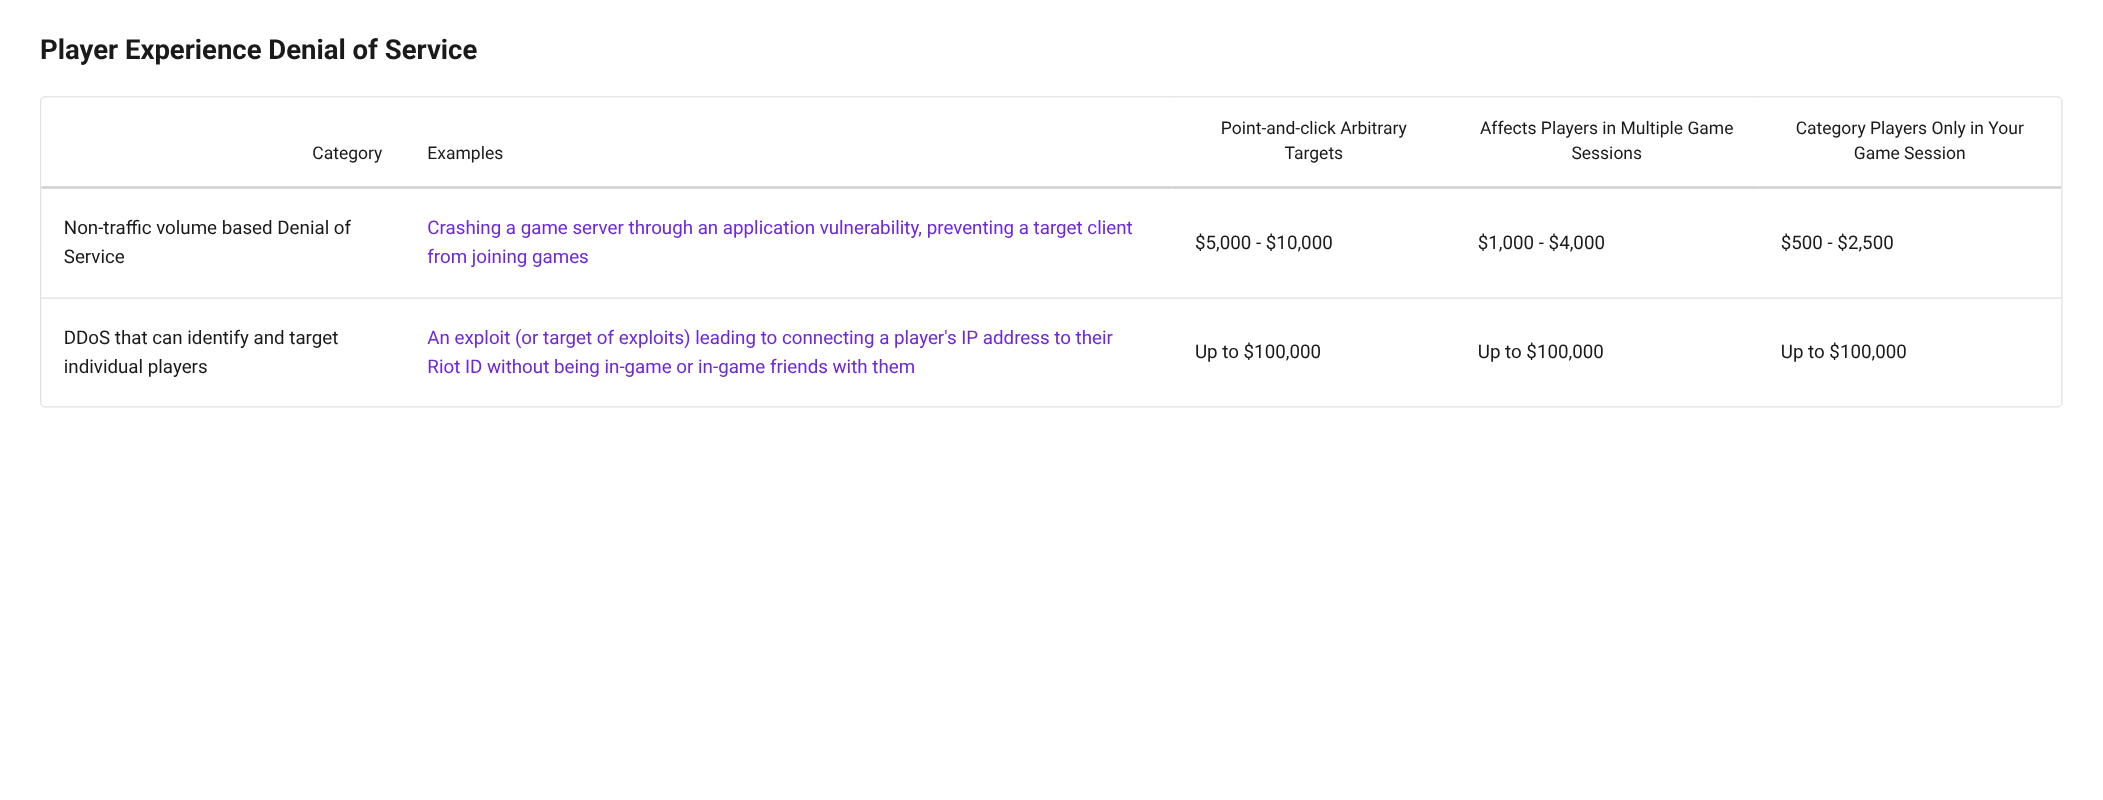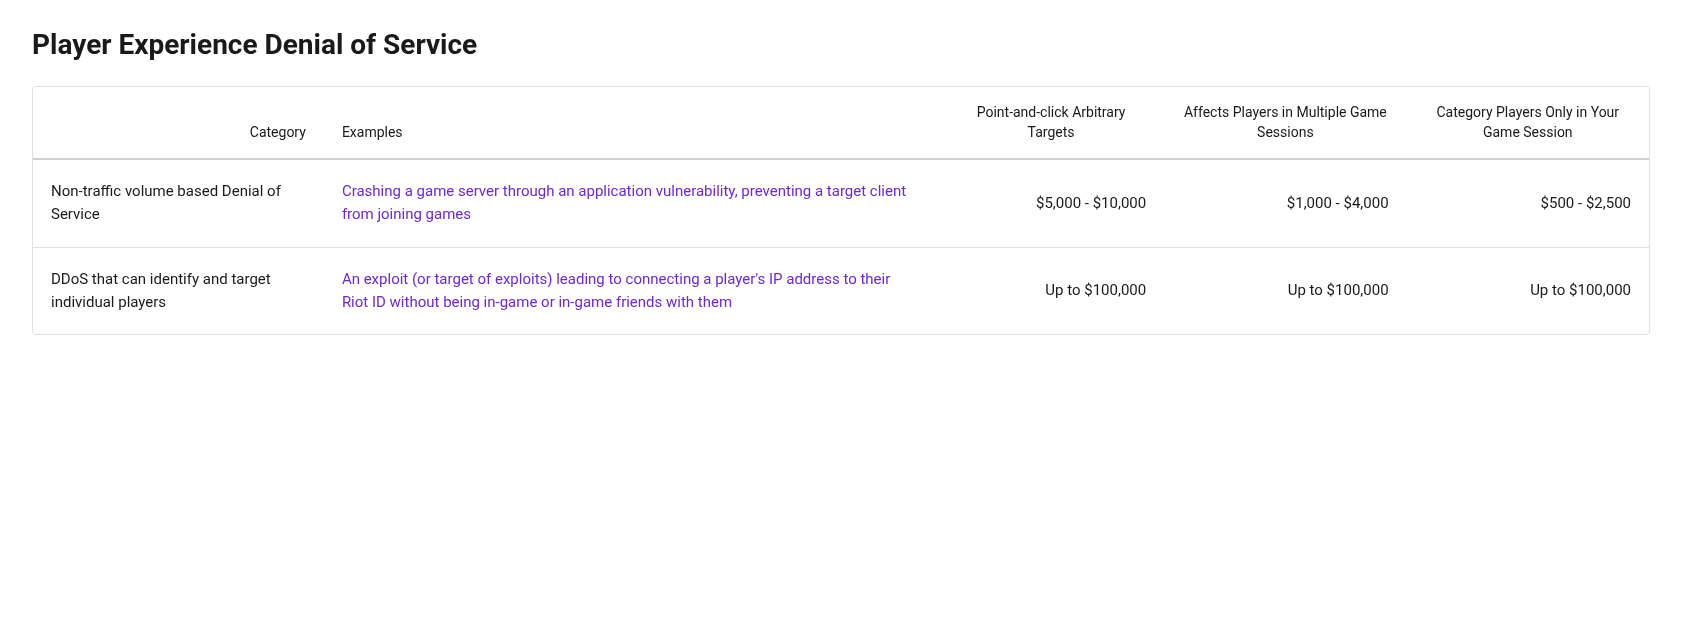--- a/index.html
+++ b/index.html
@@ -11,21 +11,21 @@
     body {
       font-family: -apple-system, BlinkMacSystemFont, 'Segoe UI', Roboto, Helvetica, Arial, sans-serif;
       background: #ffffff;
       color: #1a1a1a;
       font-size: 15px;
       line-height: 1.5;
       padding: 24px 32px;
     }
 
     .page-title {
-      font-size: 28px;
+      font-size: 22px;
       font-weight: 700;
       margin-bottom: 20px;
     }
 
     .table-wrapper {
       width: 100%;
       border: 1px solid #e0e0e0;
       border-radius: 4px;
       overflow: hidden;
     }
@@ -90,21 +90,21 @@
       font-weight: 400;
       vertical-align: top;
     }
 
     td.col-examples {
       vertical-align: top;
       color: #6d28d9;
     }
 
     td.col-value {
-      text-align: right;
+      text-align: left;
       vertical-align: middle;
       color: #1a1a1a;
     }
   </style>
 </head>
 <body>
 
 <h1 class="page-title">Player Experience Denial of Service</h1>
 
 <div class="table-wrapper">

